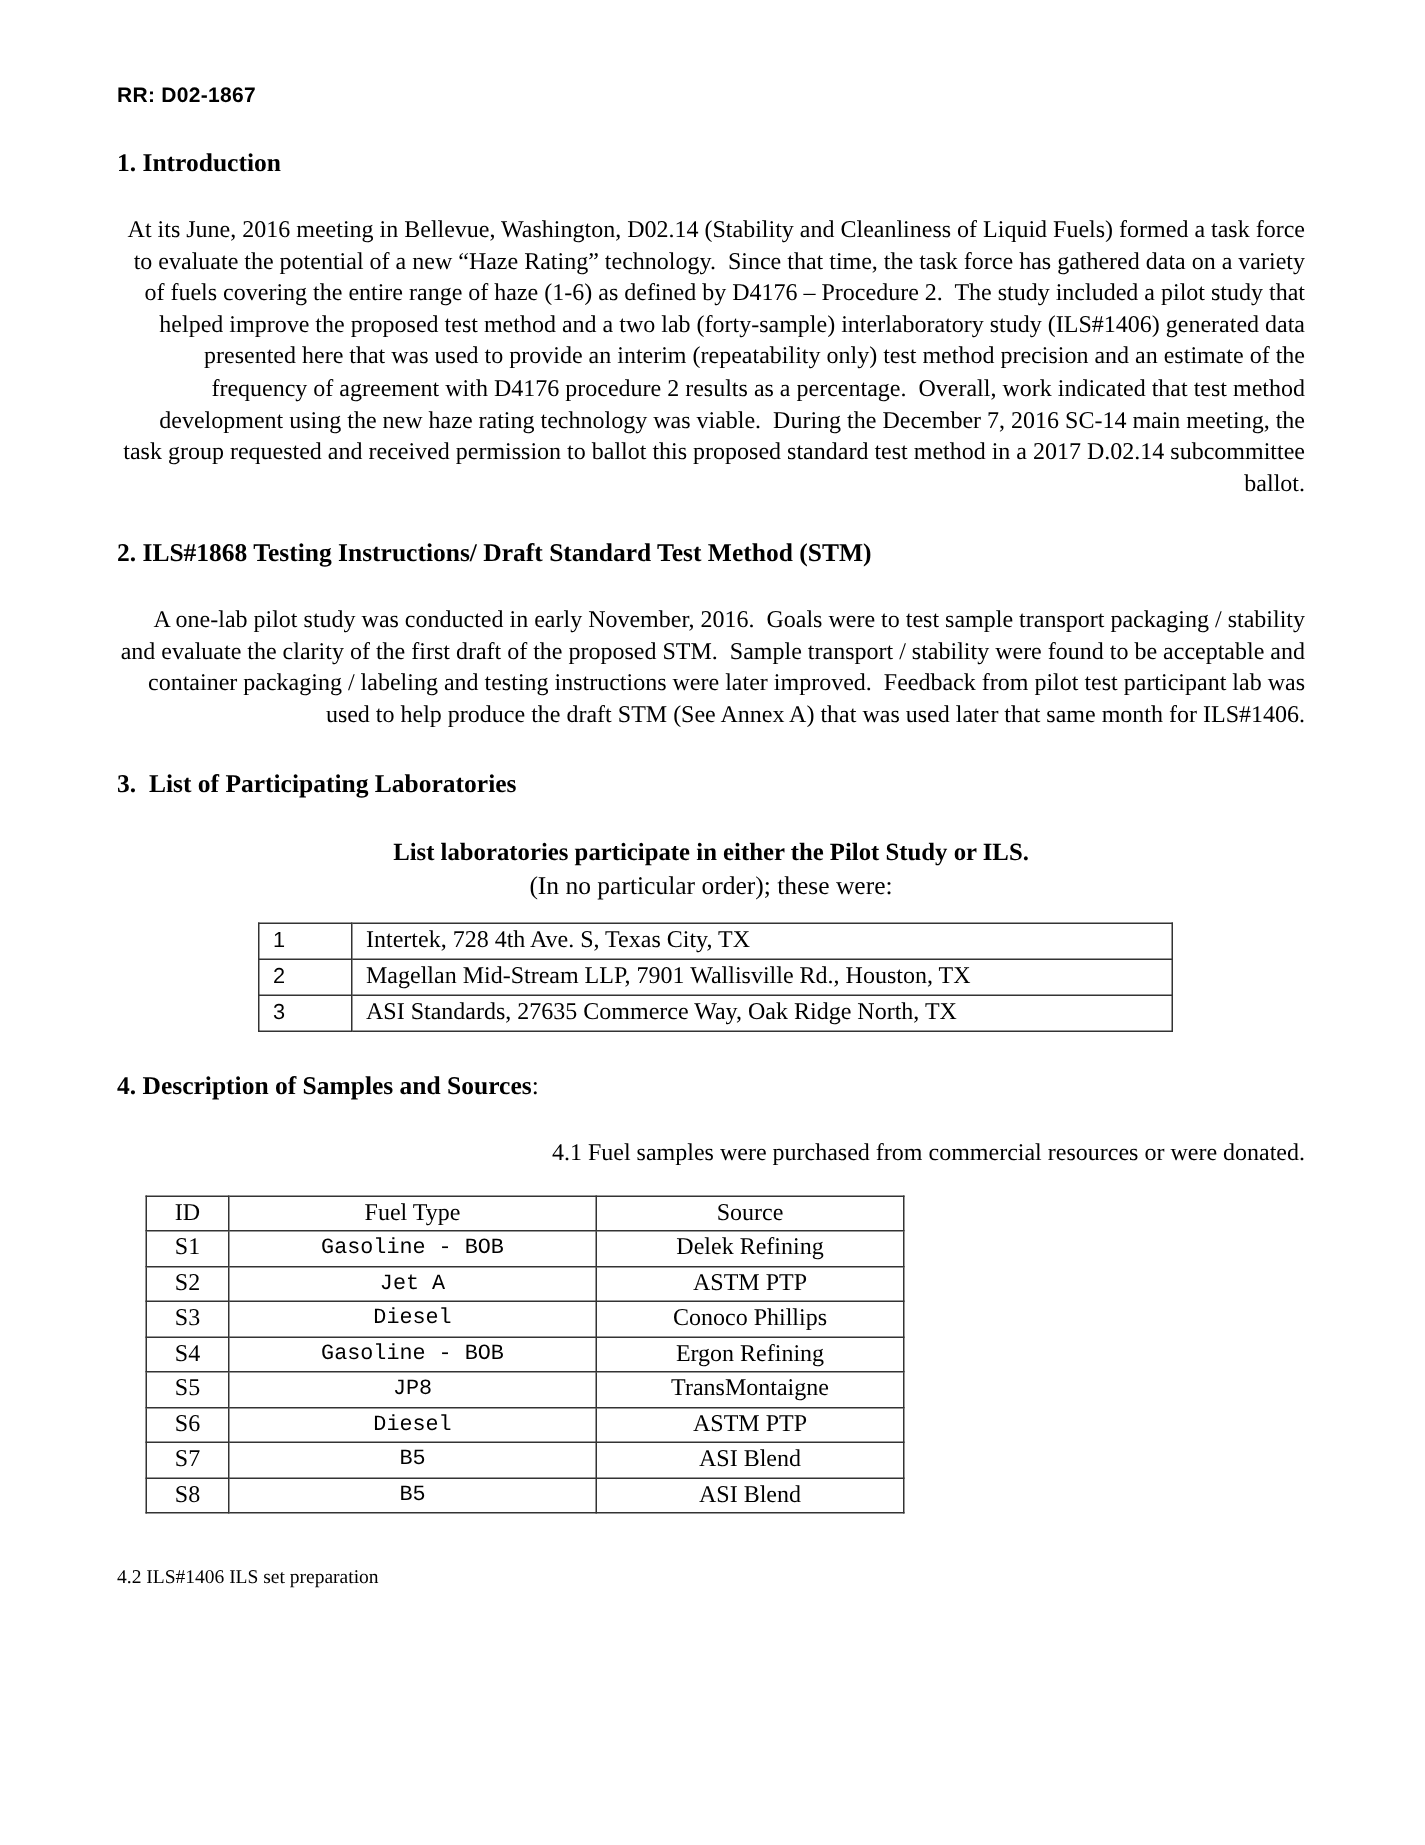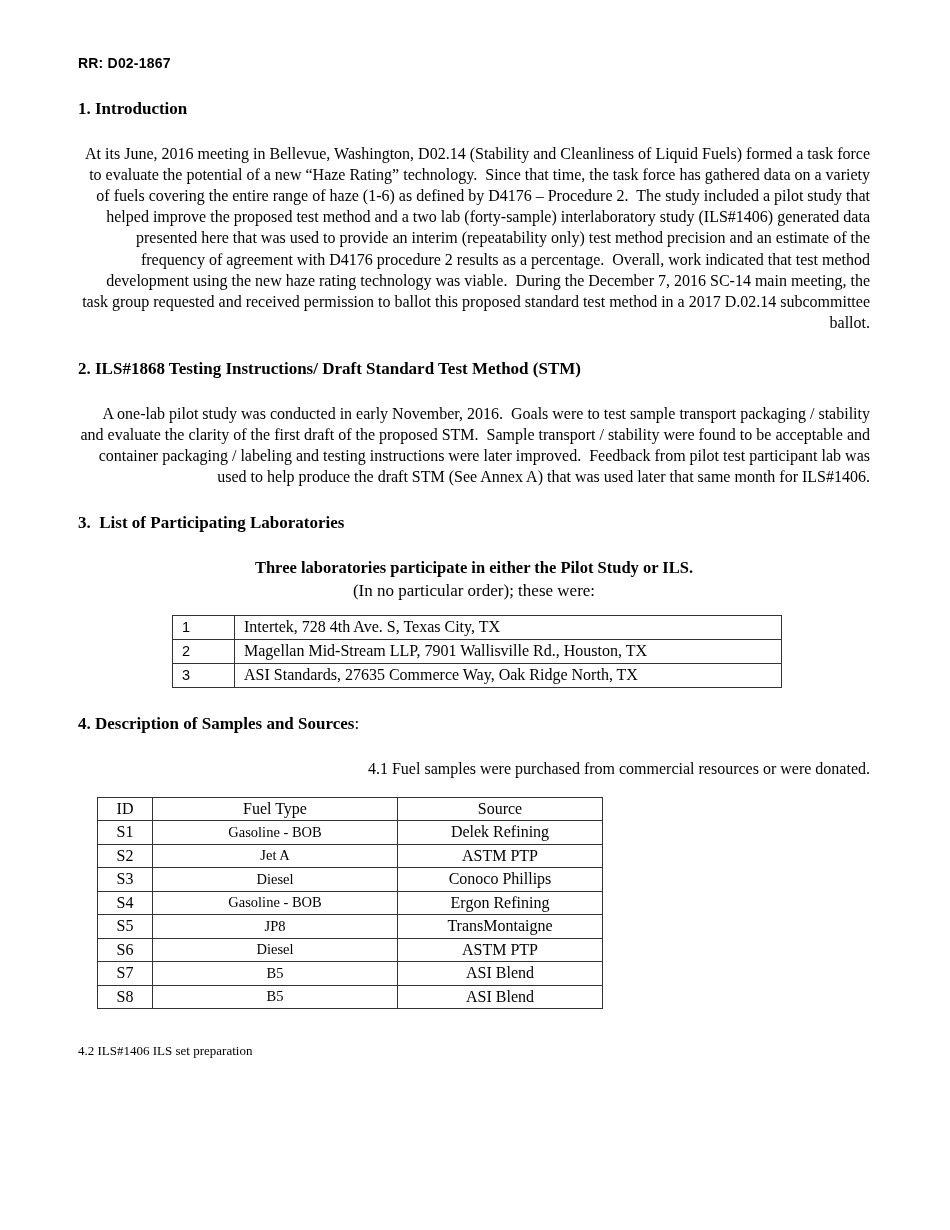--- a/index.html
+++ b/index.html
@@ -76,21 +76,21 @@
   .samples-table th, .samples-table td {
     height: 23.5px;
     padding: 1px 9px;
     text-align: center;
     font-weight: normal;
   }
   .samples-table .col-id { width: 55px; }
   .samples-table .col-fuel { width: 245px; }
   .samples-table .col-src { width: 205px; }
   .samples-table td.fuel {
-    font-family: Liberation Serif, serif;
+    font-family: Liberation Mono, monospace;
     font-size: 14.5px;
   }
   p.note {
     font-size: 13px;
     margin-top: 34px;
   }
 </style>
 </head>
 <body>
 
@@ -98,21 +98,21 @@
 
   <div class="rr">RR: D02-1867</div>
 
   <h2 class="sec">1. Introduction</h2>
   <p class="body">At its June, 2016 meeting in Bellevue, Washington, D02.14 (Stability and Cleanliness of Liquid Fuels) formed a task force to evaluate the potential of a new “Haze Rating” technology.  Since that time, the task force has gathered data on a variety of fuels covering the entire range of haze (1-6) as defined by D4176 – Procedure 2.  The study included a pilot study that helped improve the proposed test method and a two lab (forty-sample) interlaboratory study (ILS#1406) generated data presented here that was used to provide an interim (repeatability only) test method precision and an estimate of the frequency of agreement with D4176 procedure 2 results as a percentage.  Overall, work indicated that test method development using the new haze rating technology was viable.  During the December 7, 2016 SC-14 main meeting, the task group requested and received permission to ballot this proposed standard test method in a 2017 D.02.14 subcommittee ballot.</p>
 
   <h2 class="sec">2. ILS#1868 Testing Instructions/ Draft Standard Test Method (STM)</h2>
   <p class="body">A one-lab pilot study was conducted in early November, 2016.  Goals were to test sample transport packaging / stability and evaluate the clarity of the first draft of the proposed STM.  Sample transport / stability were found to be acceptable and container packaging / labeling and testing instructions were later improved.  Feedback from pilot test participant lab was used to help produce the draft STM (See Annex A) that was used later that same month for ILS#1406.</p>
 
   <h2 class="sec">3.  List of Participating Laboratories</h2>
-  <p class="center-bold">Three laboratories participate in either the Pilot Study or ILS.</p>
+  <p class="center-bold">List laboratories participate in either the Pilot Study or ILS.</p>
   <p class="center">(In no particular order); these were:</p>
 
   <table class="labs-table">
     <tbody>
       <tr>
         <td class="num">1</td>
         <td>Intertek, 728 4th Ave. S, Texas City, TX</td>
       </tr>
       <tr>
         <td class="num">2</td>

